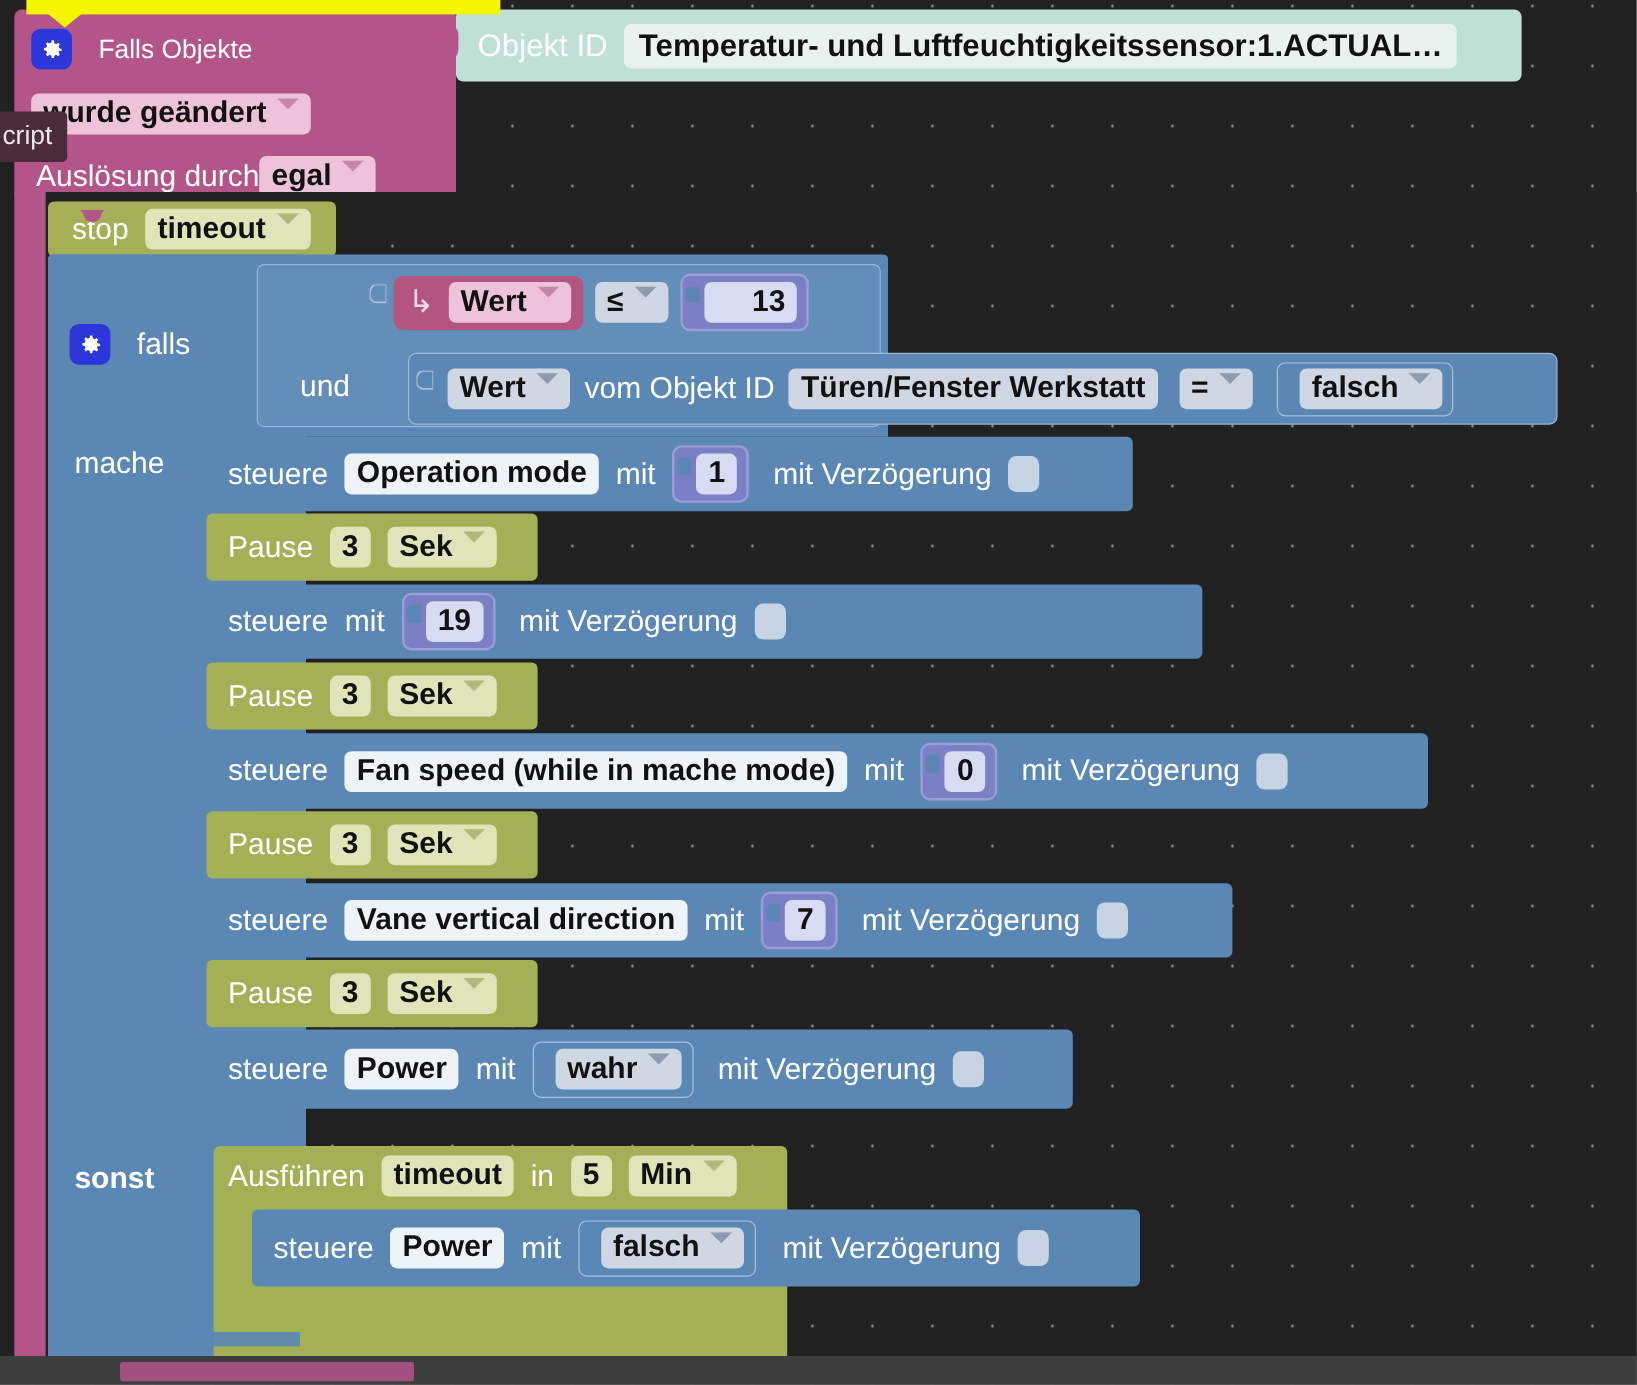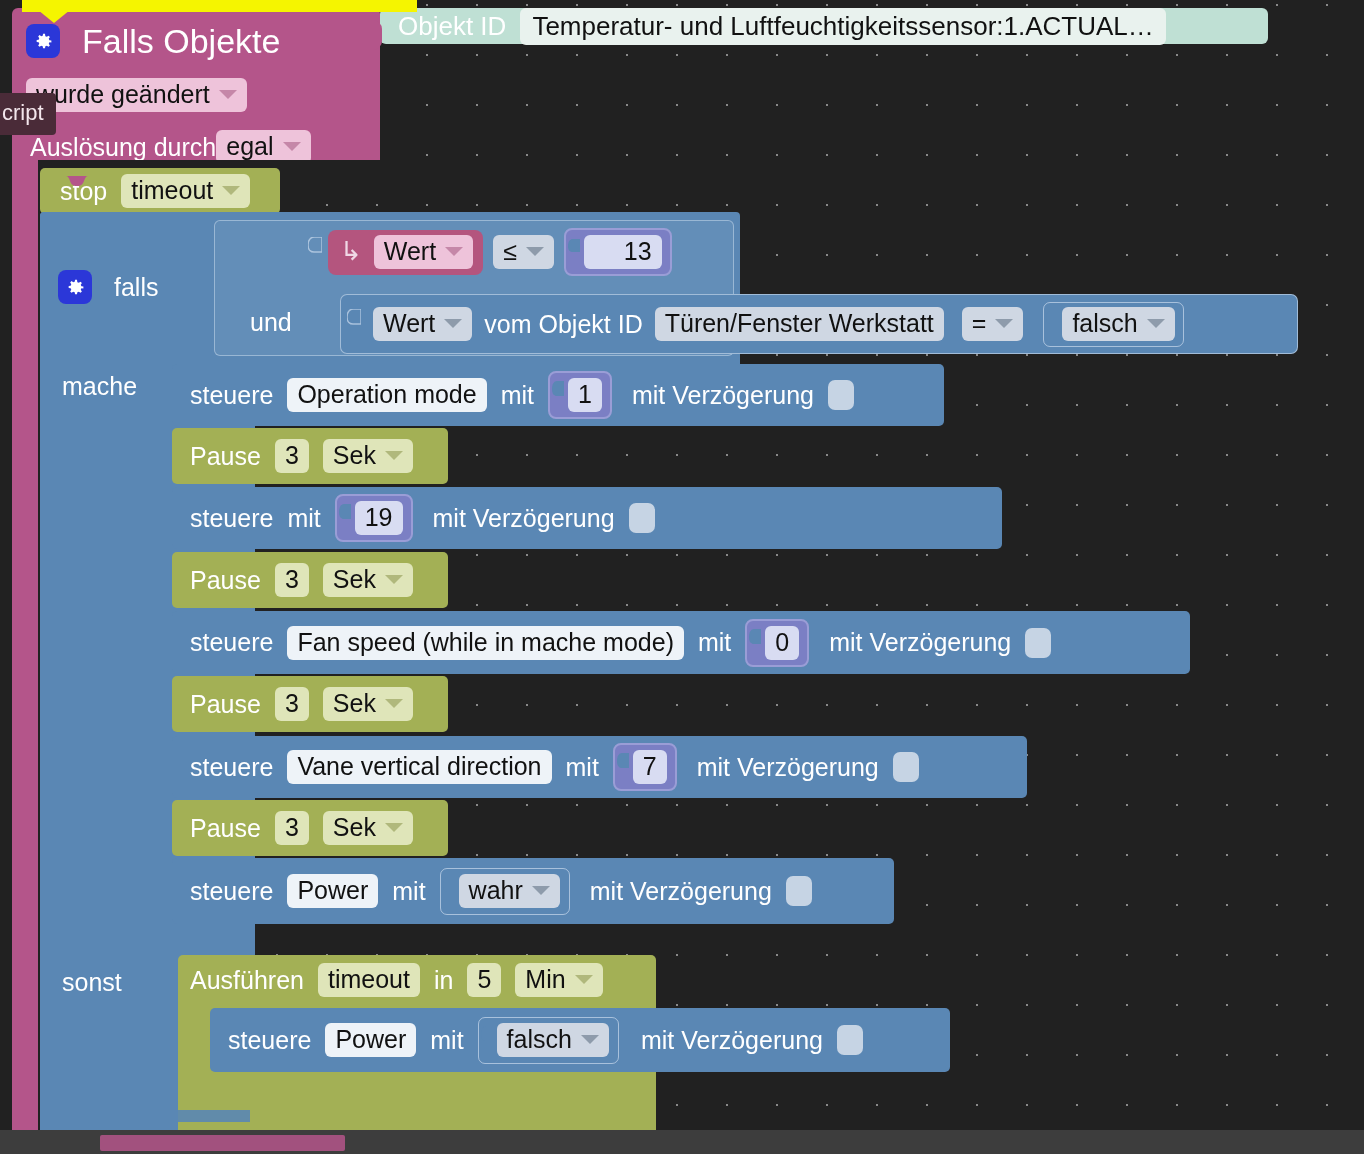--- a/index.html
+++ b/index.html
@@ -43,28 +43,28 @@
 
   
   .c-pink   { background: #b4558a; }
   .c-blue   { background: #5a87b4; }   
   .c-olive  { background: #a3b055; }   
   .c-mint   { background: #bfe0d4; }   
 
   
   .chip {
     display: inline-flex;
-    align-items: center;
     gap: 6px;
     background: #ccd8e6;
     color: #111;
     border-radius: 6px;
     padding: 4px 10px 5px 10px;
     font-size: 25px;
     line-height: 1;
+    font-weight: bold;
   }
   .chip.light   { background: #e9f2ee; }
   .chip.pinkish { background: #eec3da; }
   .chip.olivelt { background: #dfe5b9; }
   .chip.num     { background: #d8dcf2; }
   .chip.grey    { background: #cfd7e3; }
   .chip.white   { background: #eef3f8; }
 
   .caret {
     width: 0; height: 0;
@@ -171,42 +171,42 @@
 
   <div class="blk c-pink" style="left:12px; top:8px; width:368px; height:160px; border-radius:6px; display:block;">
 
     <div style="position:absolute; left:14px; top:16px; display:flex; align-items:center; gap:22px;">
       <span class="gear">
         <svg viewBox="0 0 24 24" fill="#ffffff" aria-hidden="true">
           <path d="M12 8.2a3.8 3.8 0 1 0 0 7.6 3.8 3.8 0 0 0 0-7.6zm0 5.9a2.1 2.1 0 1 1 0-4.2 2.1 2.1 0 0 1 0 4.2z"></path>
           <path d="M21 13.1v-2.2l-2.3-.4a6.9 6.9 0 0 0-.7-1.7l1.3-1.9-1.6-1.6-1.9 1.3c-.5-.3-1.1-.6-1.7-.7L13.7 3h-2.2l-.4 2.3c-.6.1-1.2.4-1.7.7L7.5 4.7 5.9 6.3l1.3 1.9c-.3.5-.6 1.1-.7 1.7L4.2 10.3v2.2l2.3.4c.1.6.4 1.2.7 1.7l-1.3 1.9 1.6 1.6 1.9-1.3c.5.3 1.1.6 1.7.7l.4 2.3h2.2l.4-2.3c.6-.1 1.2-.4 1.7-.7l1.9 1.3 1.6-1.6-1.3-1.9c.3-.5.6-1.1.7-1.7L21 13.1z"></path>
         </svg>
       </span>
-      <span class="lbl" style="font-size:34px;">Falls Objekte</span>
+      <span class="lbl" style="font-size:22px;">Falls Objekte</span>
     </div>
 
     <div style="position:absolute; left:14px; top:70px;">
       <span class="chip pinkish">
         <span>wurde geändert</span>
         <i class="caret on-pink"></i>
       </span>
     </div>
 
     <div style="position:absolute; left:18px; top:122px; display:flex; align-items:center; ">
       <span class="lbl">Auslösung durch</span>
       <span class="chip pinkish">
         <span>egal</span>
         <i class="caret on-pink"></i>
       </span>
     </div>
   </div>
 
   <div style="position:absolute; left:364px; top:20px; width:18px; height:30px; background:#b4558a; border-radius:0 9px 9px 0; z-index:3;"></div>
 
-  <div class="blk c-mint" style="left:380px; top:8px; width:888px; height:36px; border-radius:6px; padding-left:18px; gap:14px;">
+  <div class="blk c-mint" style="left:380px; top:8px; width:888px; height:60px; border-radius:6px; padding-left:18px; gap:14px;">
     <span style="color:#ffffff; font-size:26px;">Objekt ID</span>
     <span class="chip light" style="font-size:26px; padding:5px 12px 6px 12px;">
       <span>Temperatur- und Luftfeuchtigkeitssensor:1.ACTUAL…</span>
     </span>
   </div>
 
   <div style="position:absolute; left:12px; top:160px; width:368px; height:978px; background:#b4558a; border-radius:0 0 8px 8px;"></div>
   <div style="position:absolute; left:38px; top:160px; width:1326px; height:972px; background:#212121;"></div>
   <div style="position:absolute; left:38px; top:160px; width:1326px; height:972px; background-image: radial-gradient(circle, #8a8a8a 1.1px, transparent 1.2px); background-size:50px 50px; background-position:14px 20px;"></div>
 
@@ -415,21 +415,21 @@
           <span class="chip grey" style="margin-left:4px;">
             <span class="vtxt">wahr</span>
             <i class="caret"></i>
           </span>
         </span>
         <span class="lbl" style="margin-left:6px;">mit Verzögerung</span>
         <span class="delaybox"></span>
       </div>
     </div>
 
-  <div style="position:absolute; left:62px; top:968px; z-index:7;">
+  <div style="position:absolute; left:62px; top:968px; z-index:7;font-weight:bold;">
     <span class="lbl">sonst</span>
   </div>
 
   <div class="blk c-olive" style="left:178px; top:955px; width:478px; height:180px; border-radius:5px; display:block;">
   </div>
   <div style="position:absolute; left:190px; top:963px; display:flex; align-items:center; gap:14px; z-index:12;">
     <span class="lbl">Ausführen</span>
     <span class="chip olivelt">
       <span>timeout</span>
     </span>

